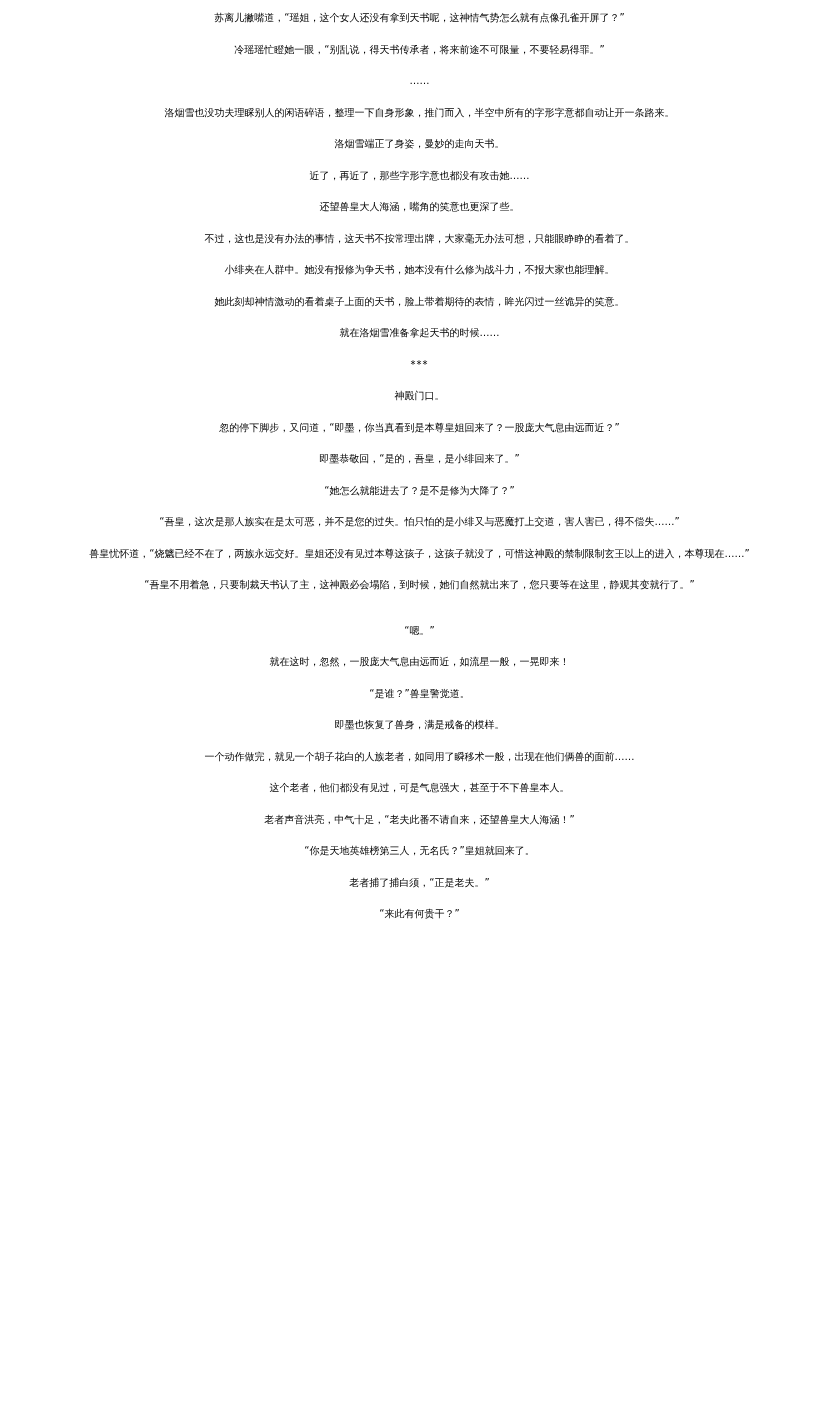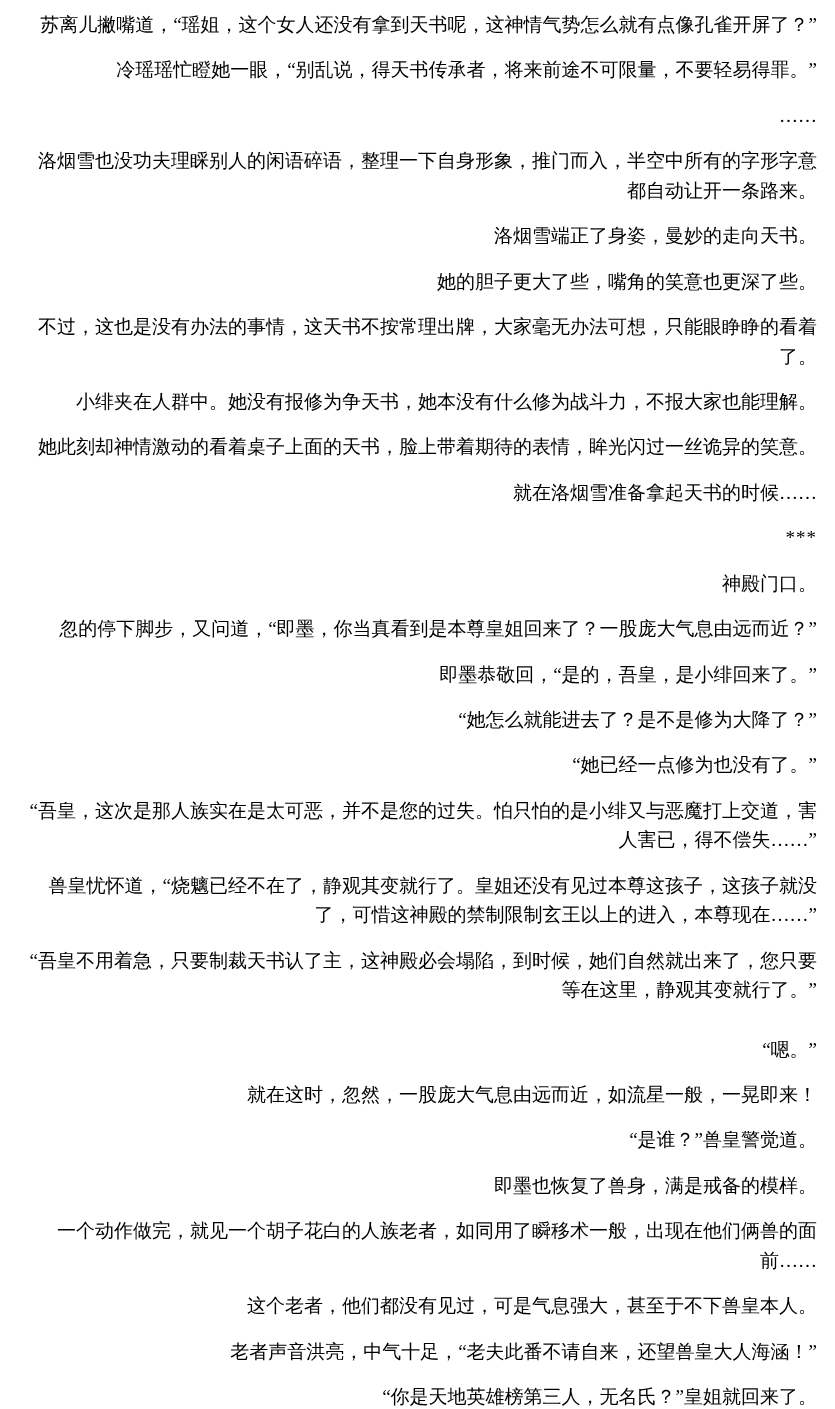--- a/index.html
+++ b/index.html
@@ -12,58 +12,57 @@
     min-height: 1409px;
     font-family: "DejaVu Sans", "Liberation Sans", sans-serif;
     color: #000000;
   }
   .page {
     width: 835px;
     box-sizing: border-box;
     padding: 10px 18px 10px 22px;
   }
   .para {
-    font-size: 19px;
+    font-size: 10px;
     line-height: 1.55;
     margin: 0 0 16px 0;
-    text-align: right;
+    text-align: center;
     word-break: break-all;
     white-space: pre-wrap;
-    font-family: Liberation Serif, serif;
   }
   .para.sep {
     letter-spacing: 1px;
   }
   .para.blankish {
     margin-bottom: 30px;
   }
 </style>
 </head>
 <body>
 
 <div class="page">
   <div id="content">
       <p class="para">苏离儿撇嘴道，“瑶姐，这个女人还没有拿到天书呢，这神情气势怎么就有点像孔雀开屏了？”</p>
       <p class="para">冷瑶瑶忙瞪她一眼，“别乱说，得天书传承者，将来前途不可限量，不要轻易得罪。”</p>
       <p class="para">……</p>
       <p class="para">洛烟雪也没功夫理睬别人的闲语碎语，整理一下自身形象，推门而入，半空中所有的字形字意都自动让开一条路来。</p>
       <p class="para">洛烟雪端正了身姿，曼妙的走向天书。</p>
-      <p class="para">她的胆子更大了些，嘴角的笑意也更深了些。</p>
+      <p class="para">近了，再近了，那些字形字意也都没有攻击她……</p>
+      <p class="para">还望兽皇大人海涵，嘴角的笑意也更深了些。</p>
       <p class="para">不过，这也是没有办法的事情，这天书不按常理出牌，大家毫无办法可想，只能眼睁睁的看着了。</p>
       <p class="para">小绯夹在人群中。她没有报修为争天书，她本没有什么修为战斗力，不报大家也能理解。</p>
       <p class="para">她此刻却神情激动的看着桌子上面的天书，脸上带着期待的表情，眸光闪过一丝诡异的笑意。</p>
       <p class="para">就在洛烟雪准备拿起天书的时候……</p>
       <p class="para sep">***</p>
       <p class="para">神殿门口。</p>
       <p class="para">忽的停下脚步，又问道，“即墨，你当真看到是本尊皇姐回来了？一股庞大气息由远而近？”</p>
       <p class="para">即墨恭敬回，“是的，吾皇，是小绯回来了。”</p>
       <p class="para">“她怎么就能进去了？是不是修为大降了？”</p>
-      <p class="para">“她已经一点修为也没有了。”</p>
       <p class="para">“吾皇，这次是那人族实在是太可恶，并不是您的过失。怕只怕的是小绯又与恶魔打上交道，害人害已，得不偿失……”</p>
-      <p class="para">兽皇忧怀道，“烧魑已经不在了，静观其变就行了。皇姐还没有见过本尊这孩子，这孩子就没了，可惜这神殿的禁制限制玄王以上的进入，本尊现在……”</p>
+      <p class="para">兽皇忧怀道，“烧魑已经不在了，两族永远交好。皇姐还没有见过本尊这孩子，这孩子就没了，可惜这神殿的禁制限制玄王以上的进入，本尊现在……”</p>
       <p class="para blankish">“吾皇不用着急，只要制裁天书认了主，这神殿必会塌陷，到时候，她们自然就出来了，您只要等在这里，静观其变就行了。”</p>
       <p class="para">“嗯。”</p>
       <p class="para">就在这时，忽然，一股庞大气息由远而近，如流星一般，一晃即来！</p>
       <p class="para">“是谁？”兽皇警觉道。</p>
       <p class="para">即墨也恢复了兽身，满是戒备的模样。</p>
       <p class="para">一个动作做完，就见一个胡子花白的人族老者，如同用了瞬移术一般，出现在他们俩兽的面前……</p>
       <p class="para">这个老者，他们都没有见过，可是气息强大，甚至于不下兽皇本人。</p>
       <p class="para">老者声音洪亮，中气十足，“老夫此番不请自来，还望兽皇大人海涵！”</p>
       <p class="para">“你是天地英雄榜第三人，无名氏？”皇姐就回来了。</p>
       <p class="para">老者捕了捕白须，“正是老夫。”</p>

